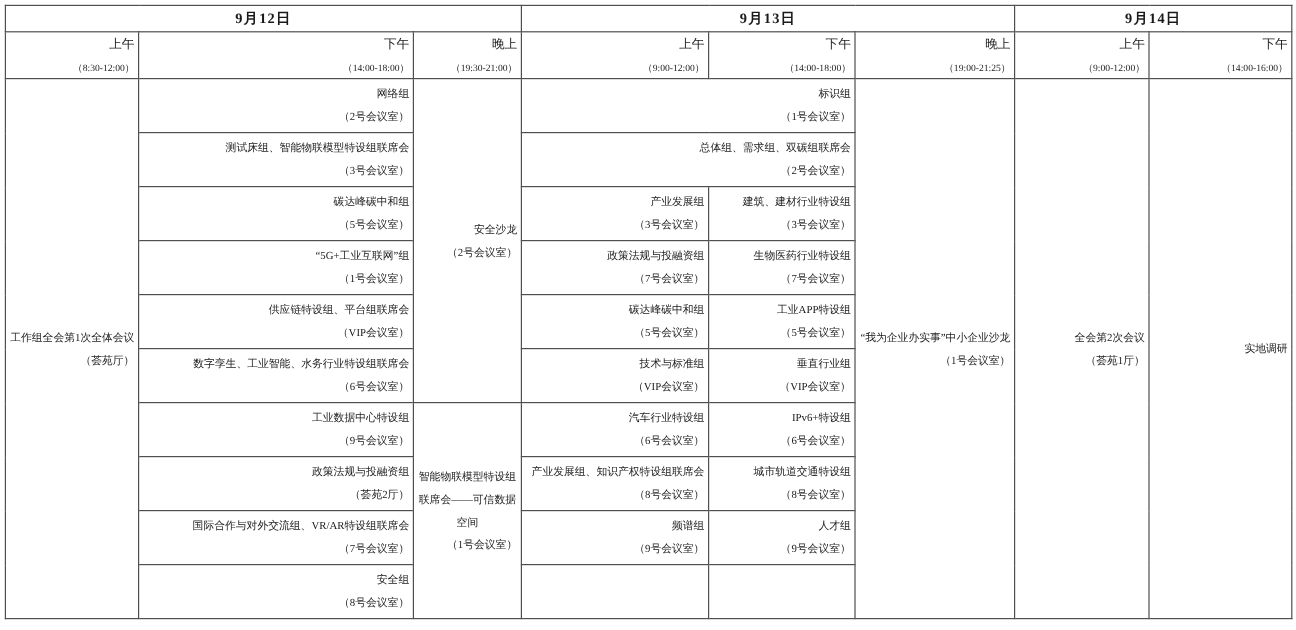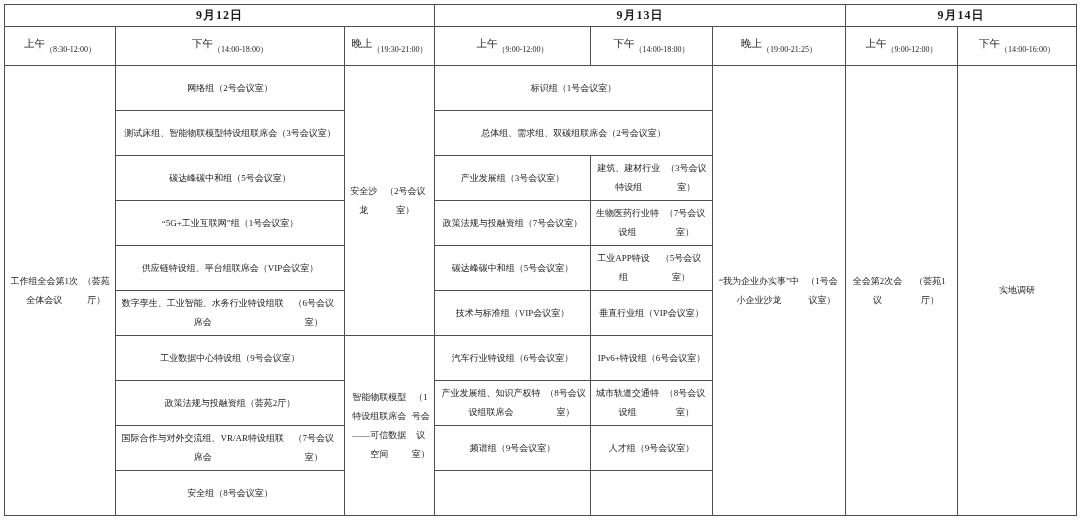--- a/index.html
+++ b/index.html
@@ -32,23 +32,23 @@
   tr.period-row td { height: 39px; }
   .period-label { font-size: 10.5px; }
   .period-time  { font-size: 8px; margin-top: 7px; color: #222; }
   tr.body-row { height: 45px; }
   .session-title, .session-room {
     font-size: 9px;
     line-height: 19px;
   }
   .cell-flex {
     display: flex;
-    flex-direction: row;
+    flex-direction: column;
     justify-content: center;
-    align-items: flex-start;
+    align-items: flex-end;
   }
 </style>
 </head>
 <body>
 
 <table class="schedule">
   <colgroup>
     <col style="width:111px">
       <col style="width:229px">
       <col style="width:90px">

